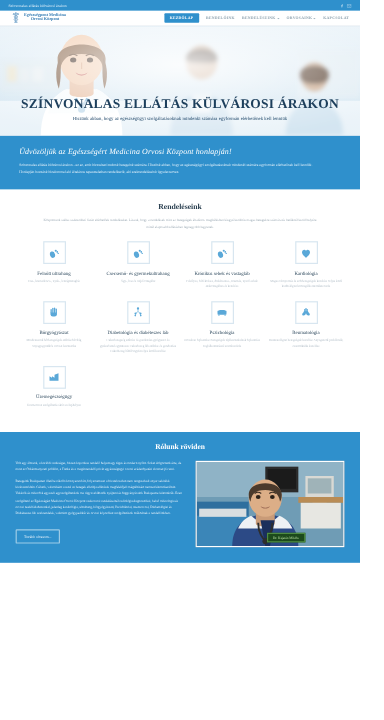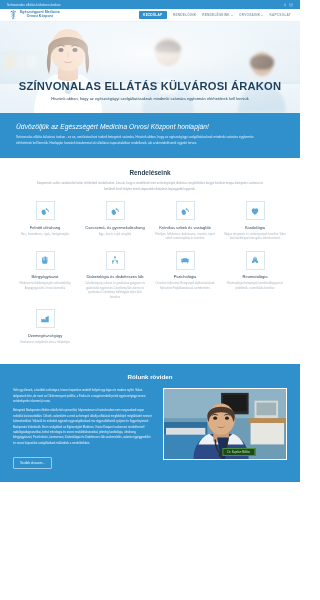--- a/index.html
+++ b/index.html
@@ -1,21 +1,21 @@
 <!DOCTYPE html>
 <html lang="hu"><head>
 <meta charset="utf-8">
 <style>
   * { box-sizing: border-box; margin: 0; padding: 0; }
   html, body {
     width: 300px; height: 600px;
     font-family: "Liberation Sans", sans-serif;
     background: #ffffff; overflow: hidden;
   }
-  .page { width: 300px; height: 600px; position: relative; background:#fff; }
+  .page { width: 300px; height: 600px; position: relative; background:#fff;font-family:Liberation Serif, serif; }
 
   
   .topbar {
     height: 9px; background: #2f90cc; width: 100%;
     display: flex; align-items: center; justify-content: space-between;
     padding: 0 7px;
   }
   .topbar-text { font-size: 3.1px; color: #e8f3fb; letter-spacing: .1px; white-space: nowrap; }
   .topbar-icons { display:flex; gap:2px; align-items:center; }
   .tb-ico { width:4px; height:4px; opacity:.85; }

